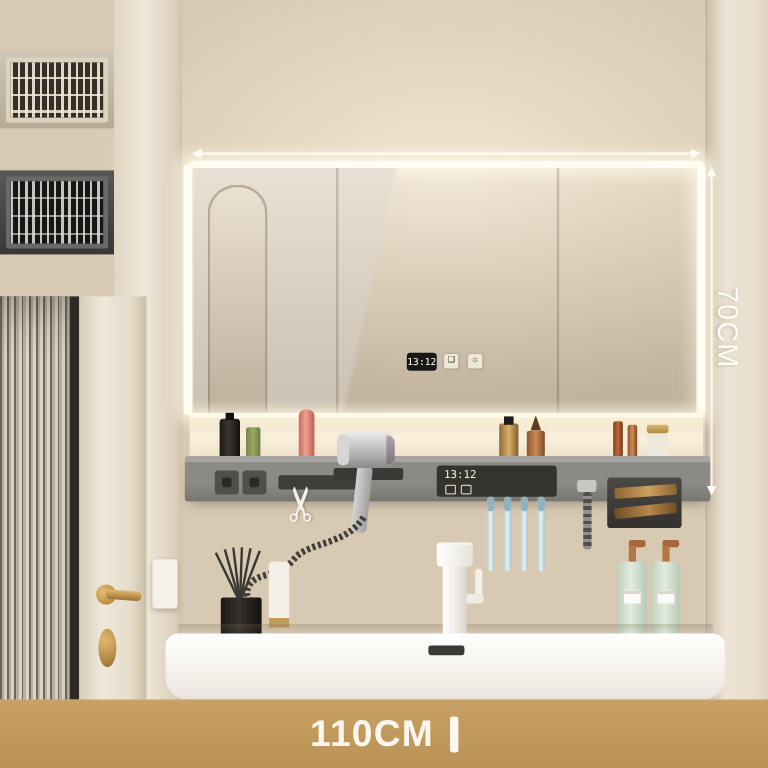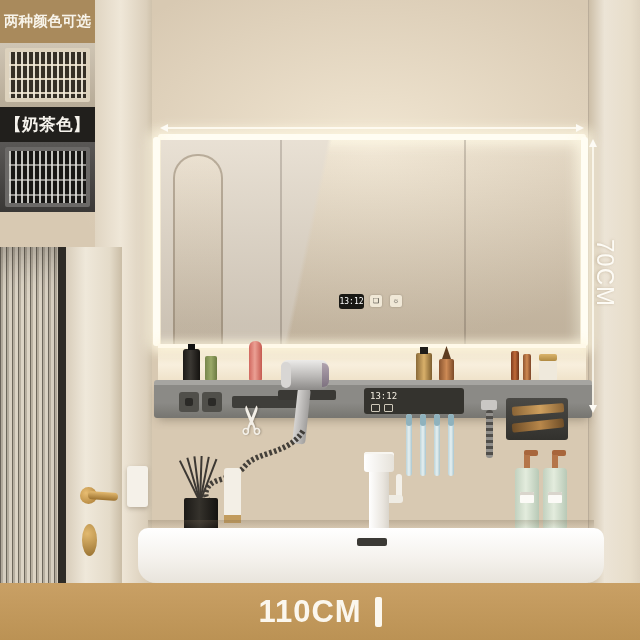--- a/index.html
+++ b/index.html
@@ -302,27 +302,25 @@
   <div class="abs overflow-slot"></div>
 
   <div class="abs dim-w-line"></div>
   <div class="abs arrow arrow-left"></div>
   <div class="abs arrow arrow-right"></div>
   <div class="abs dim-h-line"></div>
   <div class="abs arrow arrow-up"></div>
   <div class="abs arrow arrow-down"></div>
   <div class="abs dim-h-label">70CM</div>
 
-  <div class="abs opt-header">两种颜色可选</div>
   <div class="abs thumb thumb-1">
     <div class="mini-cab">
       <div class="mini-interior"></div>
     </div>
   </div>
-  <div class="abs opt-label opt-label-1">【奶茶色】</div>
   <div class="abs thumb thumb-2">
     <div class="mini-cab">
       <div class="mini-interior"></div>
     </div>
   </div>
 
   <div class="abs banner">
     <span class="banner-size">110CM</span>
     <span class="banner-divider"></span>
   </div>

